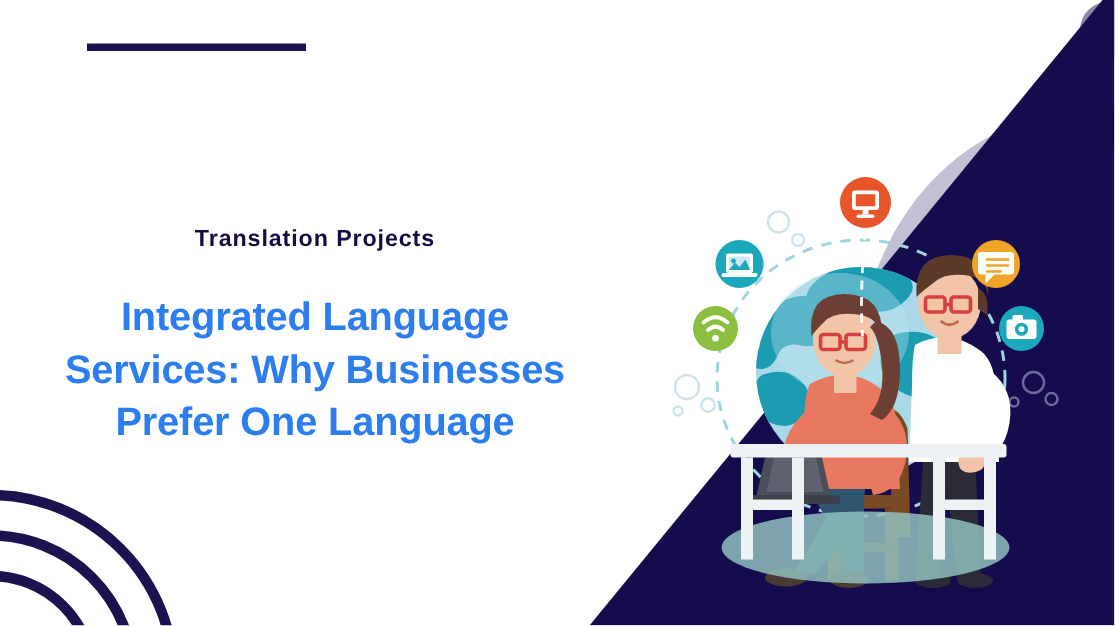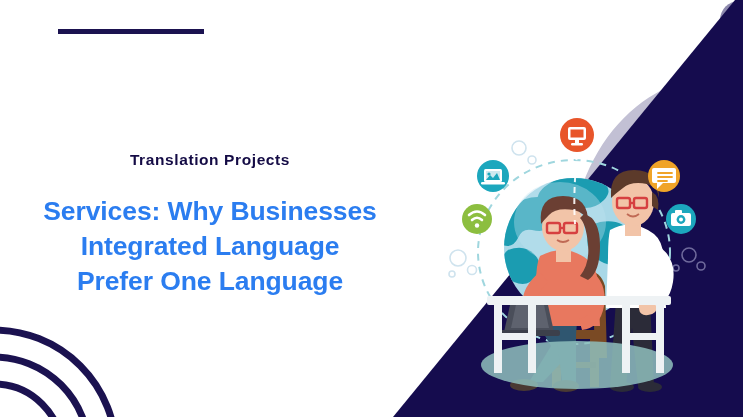--- a/index.html
+++ b/index.html
@@ -239,19 +239,19 @@
         <circle cx="681" cy="219.5" r="2" fill="#ffffff"></circle>
       </g>
 
       <path d="M577 154 q-4 40 -2 70" fill="none" stroke="#ffffff" stroke-width="2" stroke-dasharray="6 5" opacity="0.9"></path>
     </g>
   </svg>
 
   <div id="text-block">
     <div id="eyebrow">Translation Projects</div>
     <h1 id="headline">
+      <span class="hl-line">Integrated Language</span>
       <span class="hl-line">Services: Why Businesses</span>
-      <span class="hl-line">Integrated Language</span>
       <span class="hl-line">Prefer One Language</span>
     </h1>
   </div>
 
 </div>
 
 </body></html>

